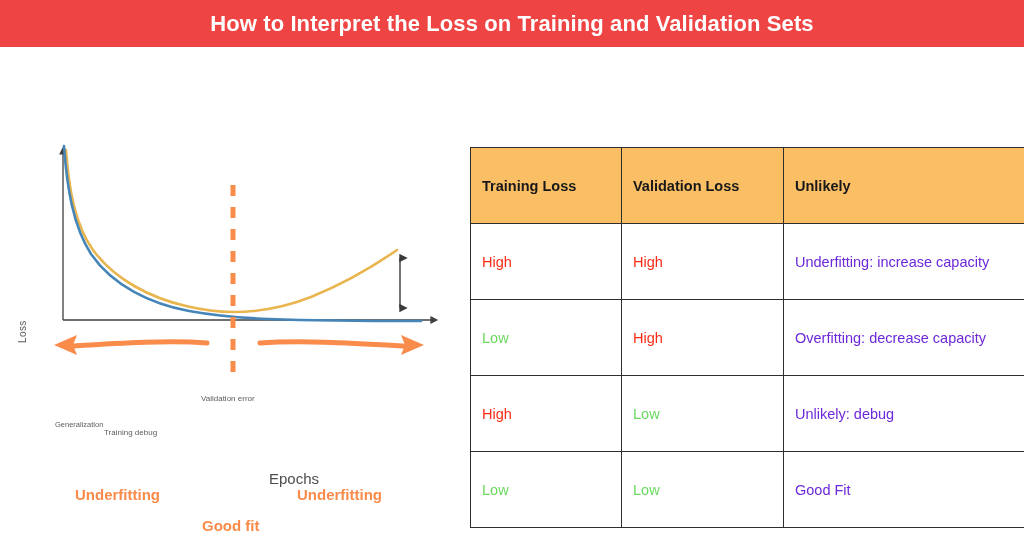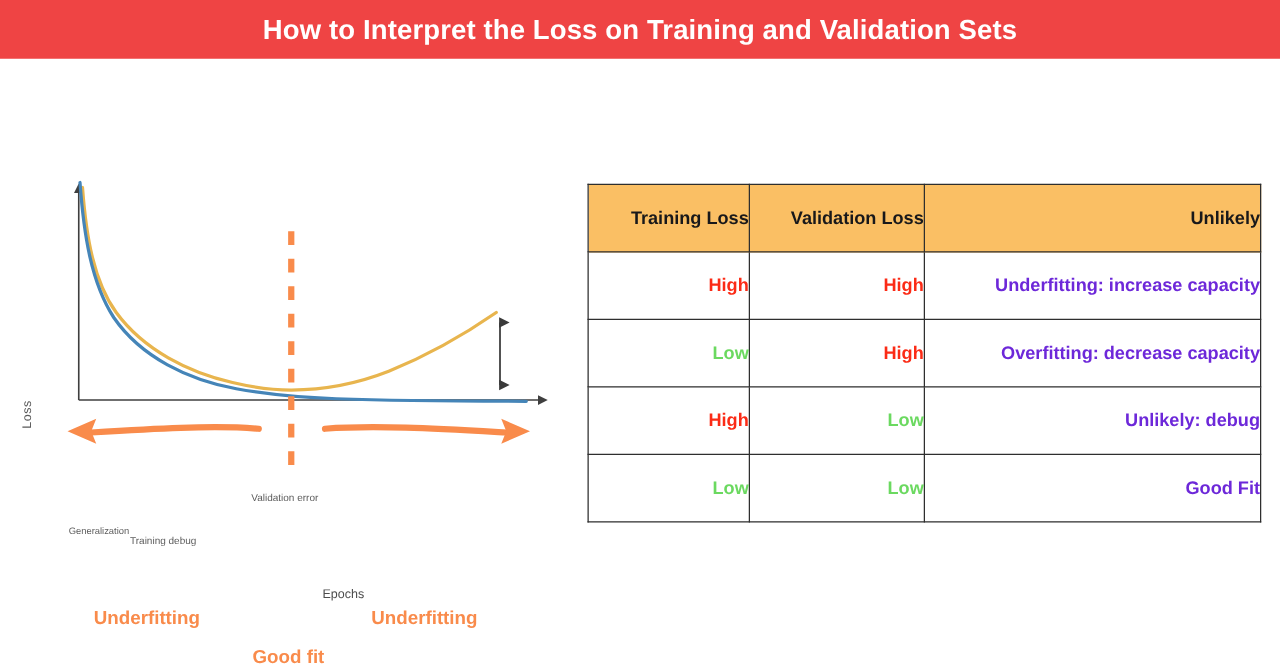--- a/index.html
+++ b/index.html
@@ -62,21 +62,21 @@
     white-space: nowrap;
   }
   .curve-label {
     position: absolute;
     font-size: 8px;
     color: #5d5d5d;
     white-space: nowrap;
   }
   .lbl-validation { left: 190px; top: 264px; }
   .lbl-training   { left: 93px;  top: 298px; }
-  .lbl-epochs     { left: 214px; top: 340px; font-size: 10px; color: #4d4d4d; padding-left: 33px; }
+  .lbl-epochs     { left: 225px; top: 340px; font-size: 15px; color: #4d4d4d; padding-left: 33px; }
   .lbl-gen1 { left: 402px; top: 275px; font-size: 7.5px; color: #5d5d5d; white-space: nowrap; padding-left: 44px;}
   .lbl-gen2 { left: 412px; top: 285px; font-size: 7.5px; color: #5d5d5d; white-space: nowrap;}
 
   .region-label {
     position: absolute;
     color: #f98b4b;
     font-weight: bold;
     font-size: 15px;
     white-space: nowrap;
   }
@@ -94,35 +94,35 @@
   }
   table.outcome-table {
     border-collapse: collapse;
     width: 535px;
     height: 262px;
     table-layout: fixed;
   }
   table.outcome-table th,
   table.outcome-table td {
     border: 1.6px solid #2e2e2e;
-    text-align: right;
+    text-align: left;
     vertical-align: middle;
-    padding: 0;
+    padding: 11px;
   }
   table.outcome-table th {
     background: #fabf64;
     color: #18181a;
     font-size: 14.5px;
     font-weight: bold;
     height: 53px;
   }
   table.outcome-table td {
     height: 53px;
     font-size: 14.5px;
-    font-weight: bold;
+    font-weight: normal;
   }
   .col-a { width: 128px; }
   .col-b { width: 139px; }
   .col-c { width: 268px; }
 
   .val-high { color: #fb2b16; }
   .val-low  { color: #6bd960; }
   .outcome-cell { color: #6d28d9; }
 </style>
 </head>

